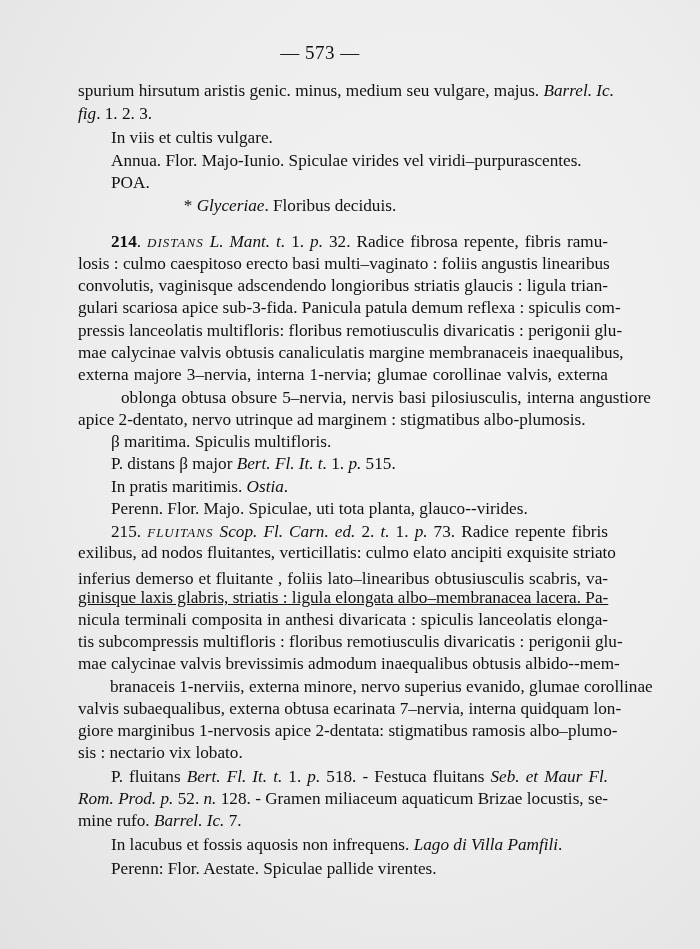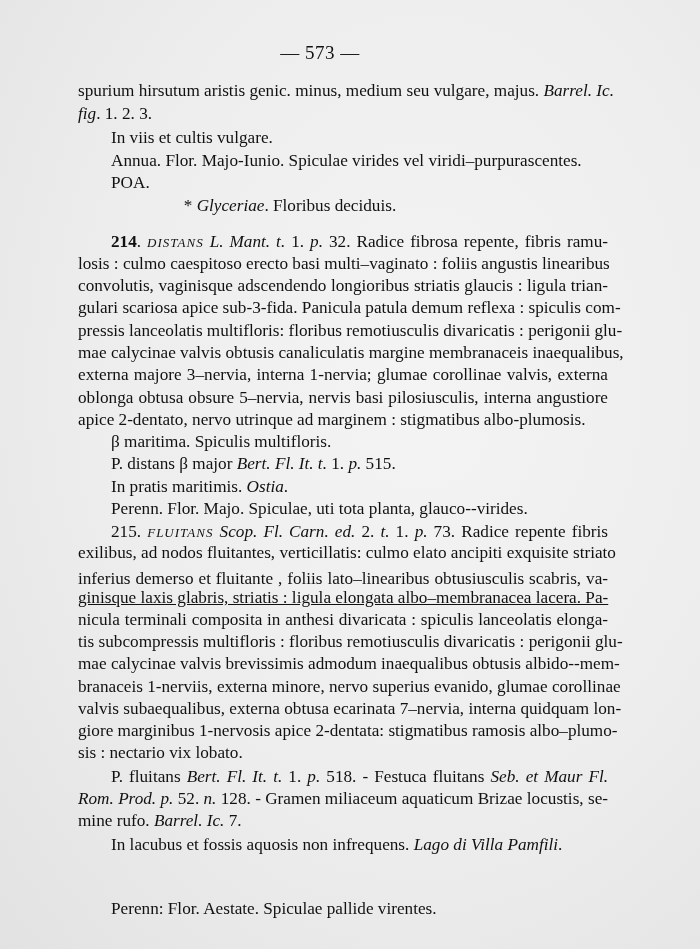--- a/index.html
+++ b/index.html
@@ -41,36 +41,36 @@
       <div class="line indent last" style="top: 150px;"><span>Annua. Flor. Majo-Iunio. Spiculae virides vel viridi–purpurascentes.</span></div>
       <div class="line indent last" style="top: 172px;"><span>POA.</span></div>
       <div class="line center" style="top: 195px;"><span>* </span><span class="it">Glyceriae</span><span>. Floribus deciduis.</span></div>
       <div class="line indent" style="top: 230px;"><span class="num">214</span><span>. </span><span class="sc">DISTANS</span><span> </span><span class="it">L. Mant. t.</span><span> 1. </span><span class="it">p.</span><span> 32. Radice fibrosa repente, fibris ramu-</span></div>
       <div class="line " style="top: 253px;"><span>losis : culmo caespitoso erecto basi multi–vaginato : foliis angustis linearibus</span></div>
       <div class="line " style="top: 275px;"><span>convolutis, vaginisque adscendendo longioribus striatis glaucis : ligula trian-</span></div>
       <div class="line " style="top: 297px;"><span>gulari scariosa apice sub-3-fida. Panicula patula demum reflexa : spiculis com-</span></div>
       <div class="line " style="top: 320px;"><span>pressis lanceolatis multifloris: floribus remotiusculis divaricatis : perigonii glu-</span></div>
       <div class="line " style="top: 342px;"><span>mae calycinae valvis obtusis canaliculatis margine membranaceis inaequalibus,</span></div>
       <div class="line " style="top: 364px;"><span>externa majore 3–nervia, interna 1-nervia; glumae corollinae valvis, externa</span></div>
-      <div class="line " style="top: 387px;"><span>oblonga obtusa obsure 5–nervia, nervis basi pilosiusculis, interna angustiore</span></div>
+      <div class="line " style="top: 387px; margin-left: 43px;"><span>oblonga obtusa obsure 5–nervia, nervis basi pilosiusculis, interna angustiore</span></div>
       <div class="line last" style="top: 409px;"><span>apice 2-dentato, nervo utrinque ad marginem : stigmatibus albo-plumosis.</span></div>
       <div class="line indent last" style="top: 431px;"><span>β maritima. Spiculis multifloris.</span></div>
       <div class="line indent last" style="top: 453px;"><span>P. distans β major </span><span class="it">Bert. Fl. It. t.</span><span> 1. </span><span class="it">p.</span><span> 515.</span></div>
       <div class="line indent last" style="top: 476px;"><span>In pratis maritimis. </span><span class="it">Ostia</span><span>.</span></div>
       <div class="line indent last" style="top: 498px;"><span>Perenn. Flor. Majo. Spiculae, uti tota planta, glauco--virides.</span></div>
       <div class="line indent" style="top: 520px;"><span>215. </span><span class="sc">FLUITANS</span><span> </span><span class="it">Scop. Fl. Carn. ed.</span><span> 2. </span><span class="it">t.</span><span> 1. </span><span class="it">p.</span><span> 73. Radice repente fibris</span></div>
       <div class="line " style="top: 542px;"><span>exilibus, ad nodos fluitantes, verticillatis: culmo elato ancipiti exquisite striato</span></div>
       <div class="line " style="top: 568px;"><span>inferius demerso et fluitante , foliis lato–linearibus obtusiusculis scabris, va-</span></div>
       <div class="line " style="top: 587px; text-decoration: underline;"><span>ginisque laxis glabris, striatis : ligula elongata albo–membranacea lacera. Pa-</span></div>
       <div class="line " style="top: 609px;"><span>nicula terminali composita in anthesi divaricata : spiculis lanceolatis elonga-</span></div>
       <div class="line " style="top: 631px;"><span>tis subcompressis multifloris : floribus remotiusculis divaricatis : perigonii glu-</span></div>
       <div class="line " style="top: 653px;"><span>mae calycinae valvis brevissimis admodum inaequalibus obtusis albido--mem-</span></div>
-      <div class="line " style="top: 676px;"><span>branaceis 1-nerviis, externa minore, nervo superius evanido, glumae corollinae</span></div>
+      <div class="line " style="top: 676px; margin-left: 32px;"><span>branaceis 1-nerviis, externa minore, nervo superius evanido, glumae corollinae</span></div>
       <div class="line " style="top: 698px;"><span>valvis subaequalibus, externa obtusa ecarinata 7–nervia, interna quidquam lon-</span></div>
       <div class="line " style="top: 720px;"><span>giore marginibus 1-nervosis apice 2-dentata: stigmatibus ramosis albo–plumo-</span></div>
       <div class="line last" style="top: 742px;"><span>sis : nectario vix lobato.</span></div>
       <div class="line indent" style="top: 766px;"><span>P. fluitans </span><span class="it">Bert. Fl. It. t.</span><span> 1. </span><span class="it">p.</span><span> 518. - Festuca fluitans </span><span class="it">Seb. et Maur Fl.</span></div>
       <div class="line " style="top: 788px;"><span class="it">Rom. Prod. p.</span><span> 52. </span><span class="it">n.</span><span> 128. - Gramen miliaceum aquaticum Brizae locustis, se-</span></div>
       <div class="line last" style="top: 810px;"><span>mine rufo. </span><span class="it">Barrel. Ic.</span><span> 7.</span></div>
       <div class="line indent last" style="top: 834px;"><span>In lacubus et fossis aquosis non infrequens. </span><span class="it">Lago di Villa Pamfili</span><span>.</span></div>
-      <div class="line indent last" style="top: 858px; margin-top: 40px;"><span>Perenn: Flor. Aestate. Spiculae pallide virentes.</span></div>
+      <div class="line indent last" style="top: 858px;"><span>Perenn: Flor. Aestate. Spiculae pallide virentes.</span></div>
     </div>
 </div>
 
 </body></html>

